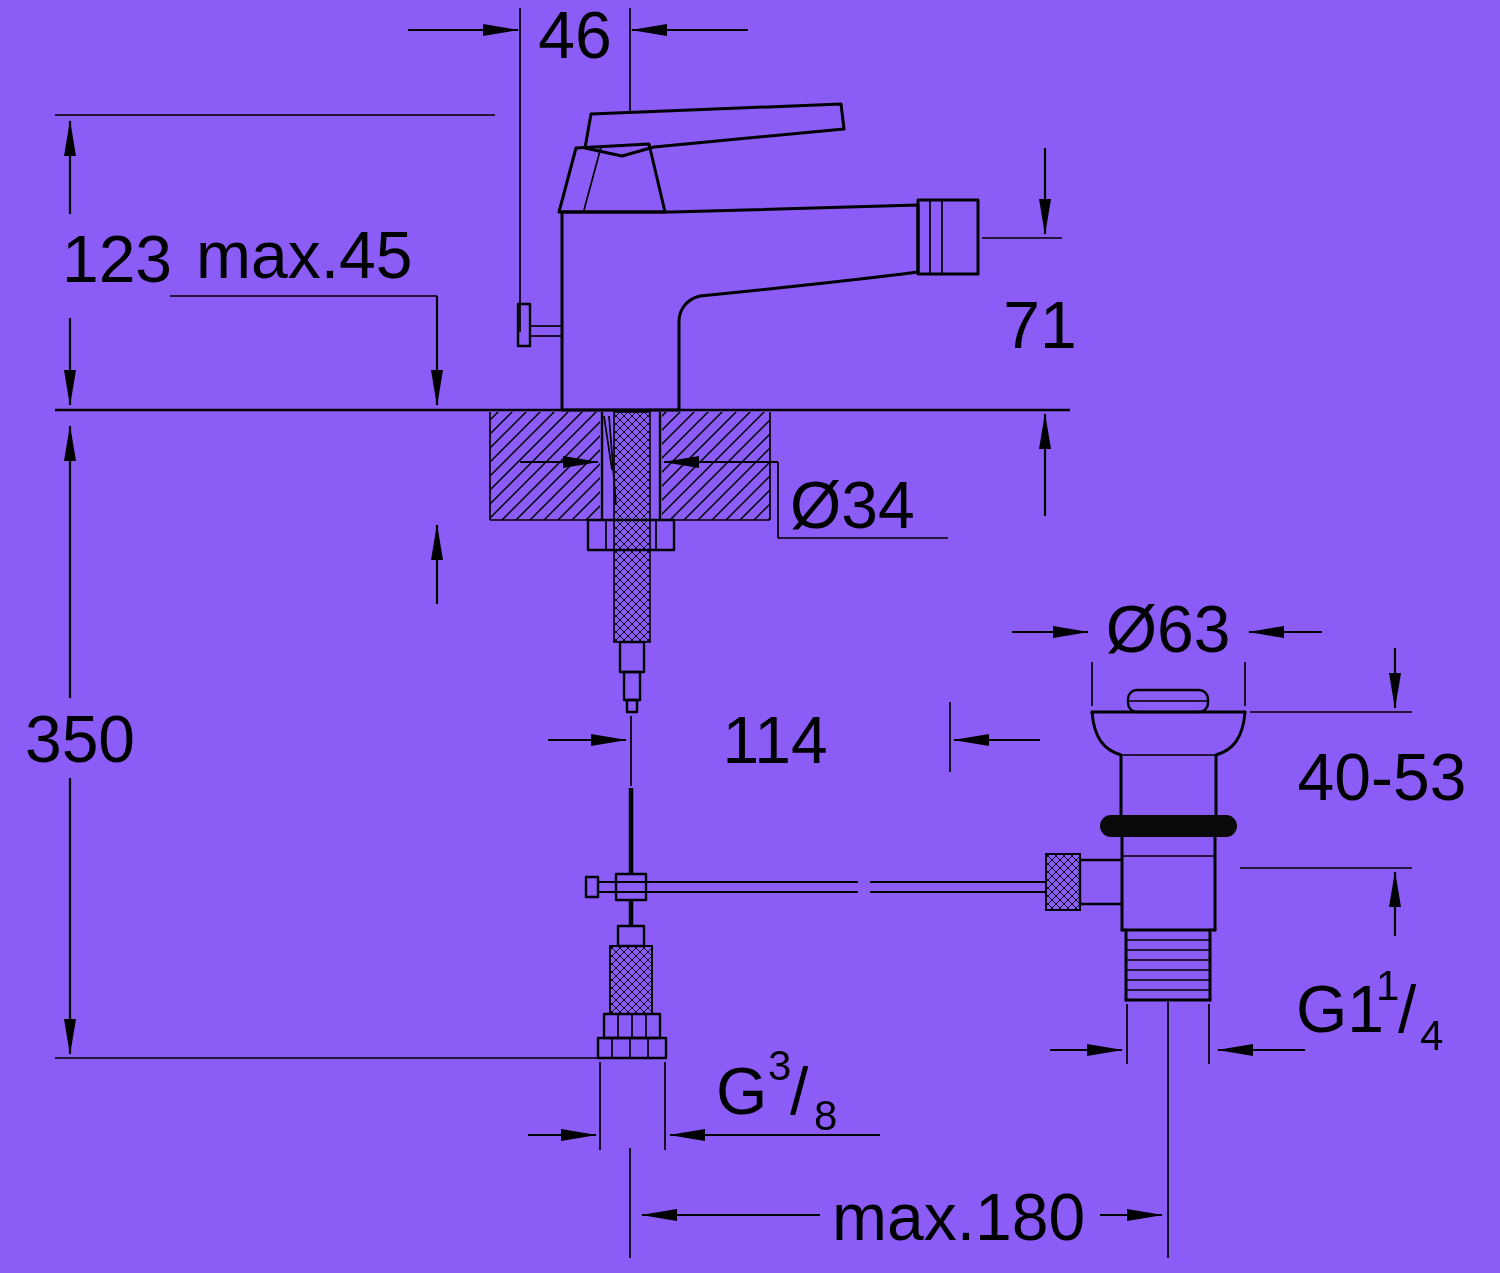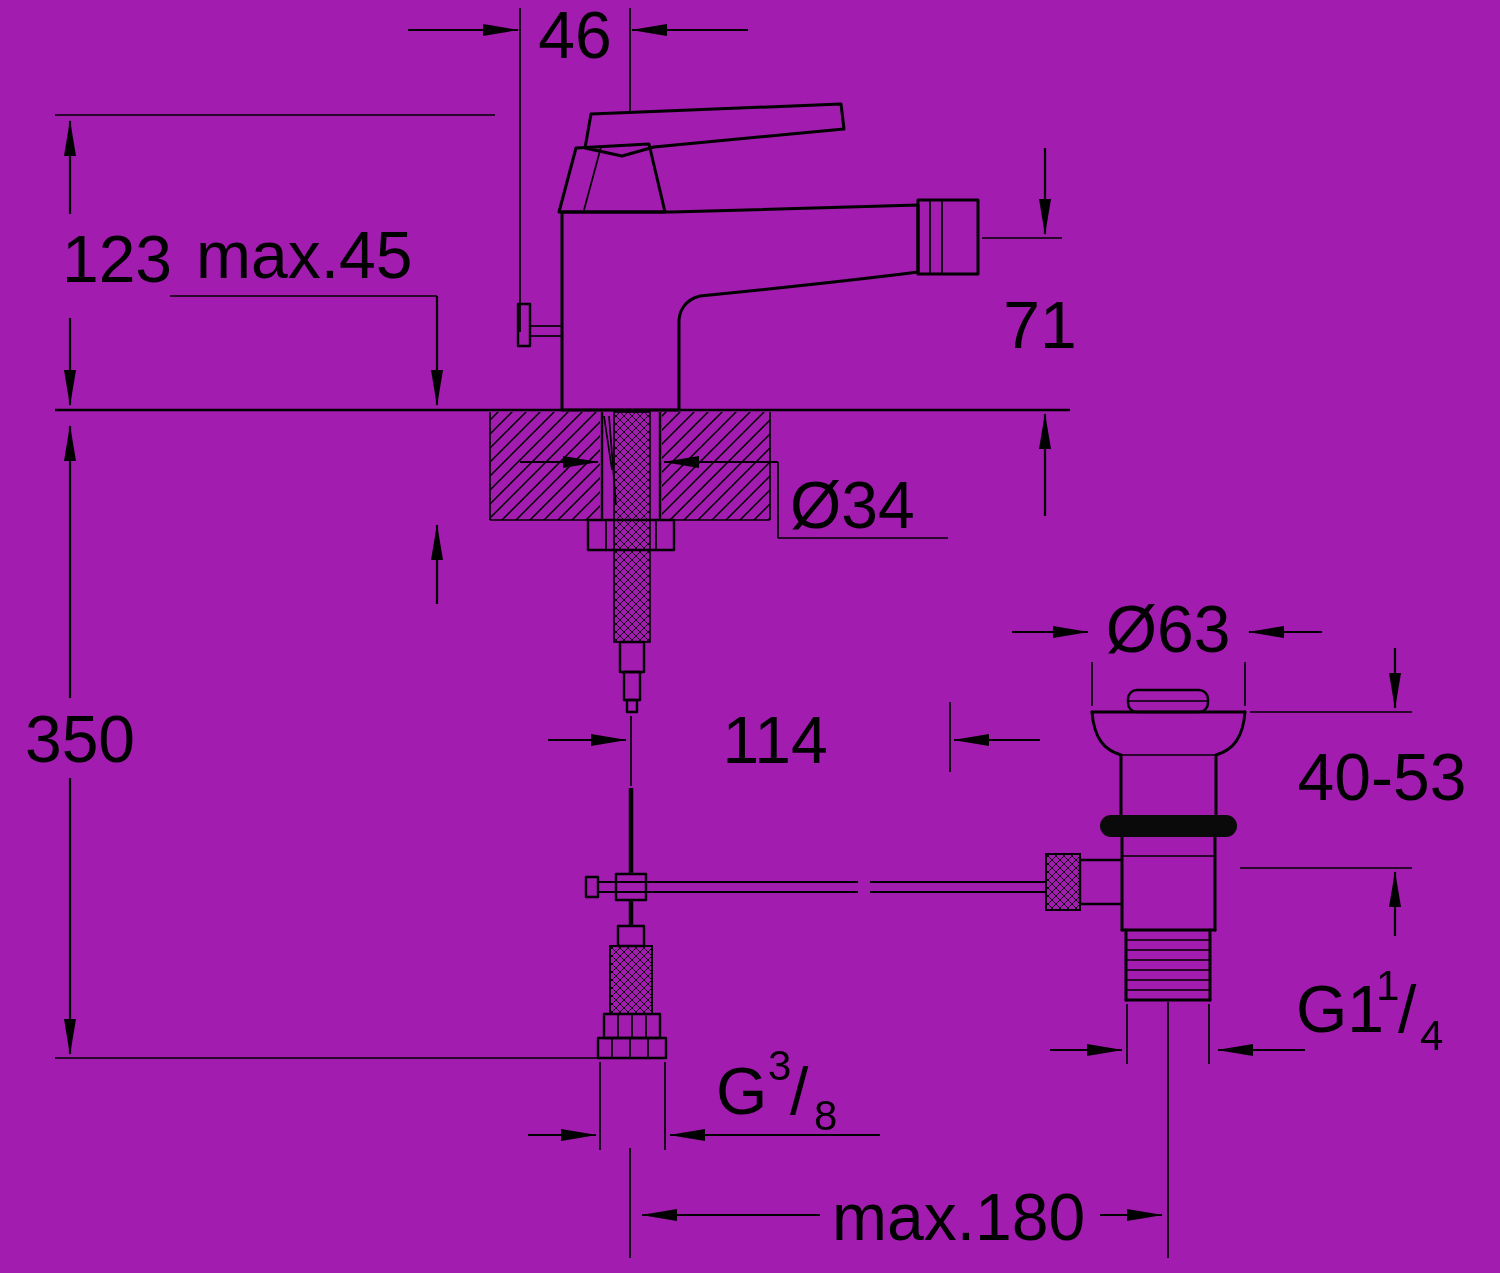--- a/index.html
+++ b/index.html
@@ -1,16 +1,16 @@
 <!DOCTYPE html>
 <html><head>
 <meta charset="utf-8">
 <style>
   html,body{margin:0;padding:0;background:#ffffff;}
-  .stage{width:1500px;height:1273px;position:relative;background:#a21caf;overflow:hidden;}
+  .stage{width:1500px;height:1273px;position:relative;background:#8b5cf6;overflow:hidden;}
   svg{display:block;}
   .ol{stroke:#000;stroke-width:3;fill:none;stroke-linejoin:round;stroke-linecap:round;}
   .ol2{stroke:#000;stroke-width:2.4;fill:none;stroke-linejoin:round;}
   .thin{stroke:#000;stroke-width:1.7;fill:none;}
   .dim{stroke:#000;stroke-width:2.2;fill:none;}
   .lbl{font-family:"Liberation Sans","DejaVu Sans",sans-serif;font-size:66px;fill:#000;}
   .lbl-sm{font-size:42px;}
 </style>
 </head>
 <body>

